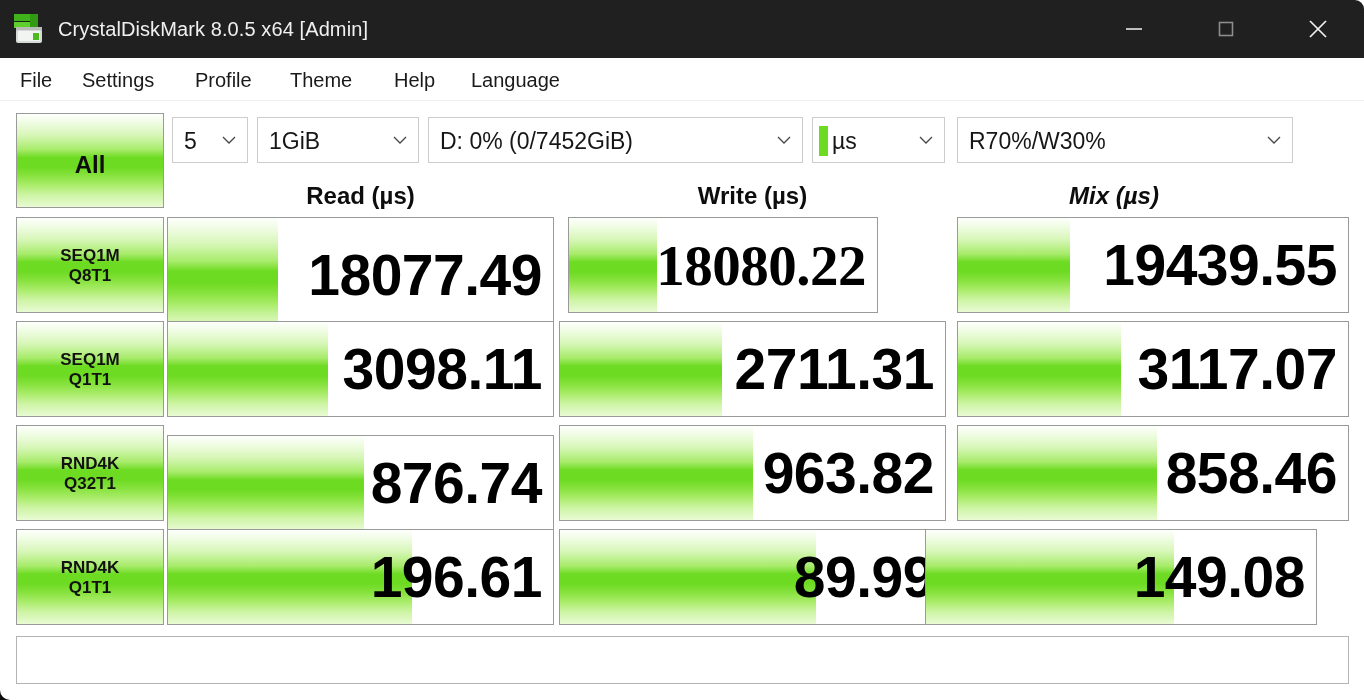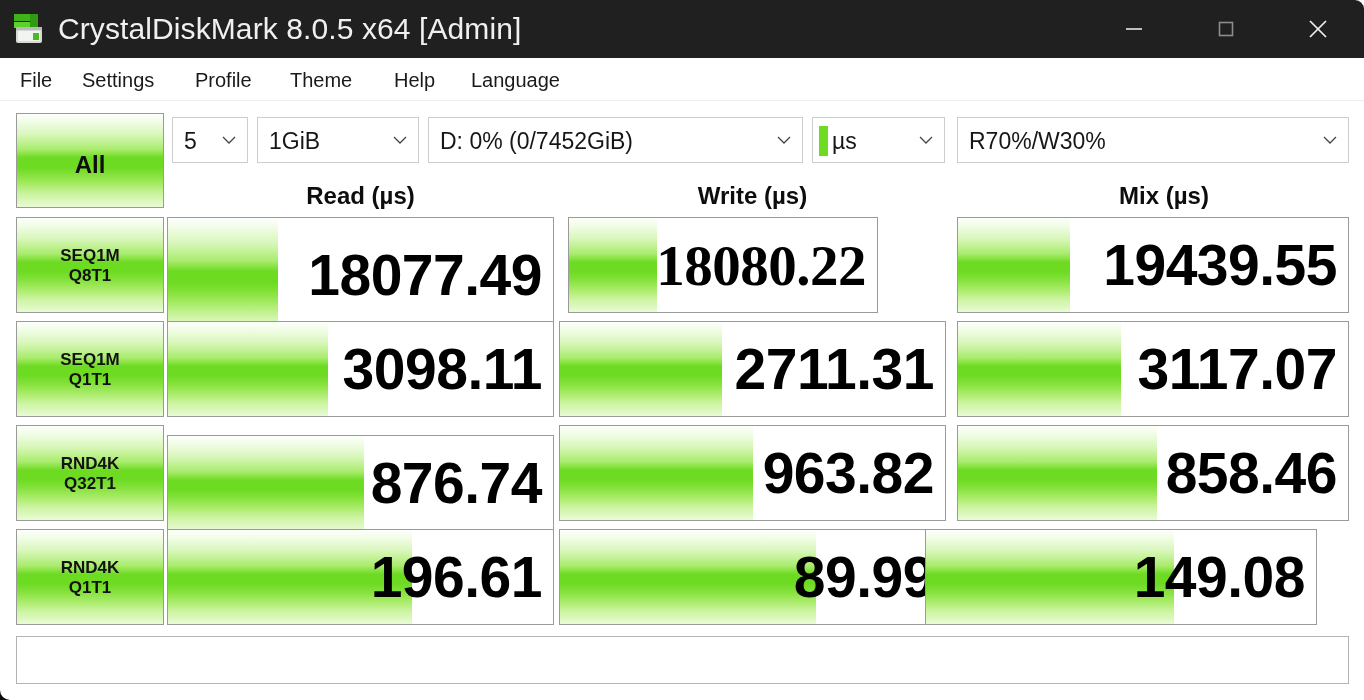--- a/index.html
+++ b/index.html
@@ -35,21 +35,21 @@
     position: absolute;
     left: 9px; top: 9px;
     width: 40px; height: 40px;
   }
   #titlebar-text {
     position: absolute;
     left: 58px; top: 0;
     height: 58px;
     line-height: 58px;
     color: #f0f0f0;
-    font-size: 30px;
+    font-size: 20px;
     white-space: nowrap;
     letter-spacing: 0.1px;
   }
   .wbtn {
     position: absolute;
     top: 0; height: 58px; width: 92px;
     display: flex; align-items: center; justify-content: center;
   }
   #btn-min  { right: 184px; }
   #btn-max  { right: 92px;  }
@@ -125,21 +125,21 @@
   .combo-chev {
     position: absolute;
     right: 11px; top: 50%;
     transform: translateY(-50%);
     width: 14px; height: 9px;
   }
   #combo-count { left: 172px;  width: 76px;  }
   #combo-size  { left: 257px;  width: 162px; text-align: right; }
   #combo-drive { left: 428px;  width: 375px; }
   #combo-unit  { left: 812px;  width: 133px; }
-  #combo-mix   { left: 957px;  width: 392px; }
+  #combo-mix   { left: 957px;  width: 336px; }
   #unit-caret {
     position: absolute;
     left: 6px; top: 8px;
     width: 9px; height: 30px;
     background: #6ddb22;
   }
   #combo-unit .combo-val { left: 19px; }
 
   
   .col-header {
@@ -147,21 +147,21 @@
     top: 180px;
     height: 32px;
     line-height: 32px;
     font-size: 24px;
     font-weight: bold;
     color: #0d0d0d;
     text-align: center;
   }
   #head-read  { left: 167px; width: 387px; }
   #head-write { left: 559px; width: 387px; }
-  #head-mix   { left: 968px; width: 392px; }
+  #head-mix   { left: 918px; width: 392px; font-style: italic; }
 
   
   #grid { position: absolute; left: 0; top: 0; width: 1364px; height: 700px; }
 
   .row-label {
     position: absolute;
     left: 16px;
     width: 148px;
     border: 1px solid #9a9a9a;
     display: flex;

